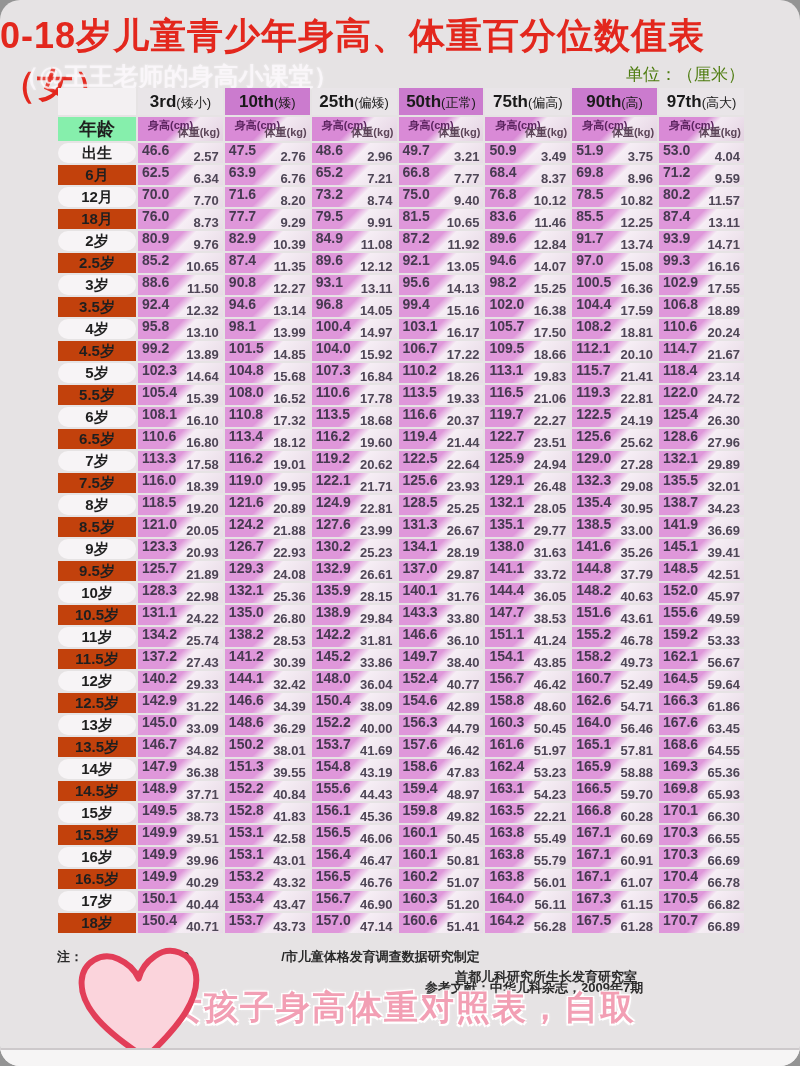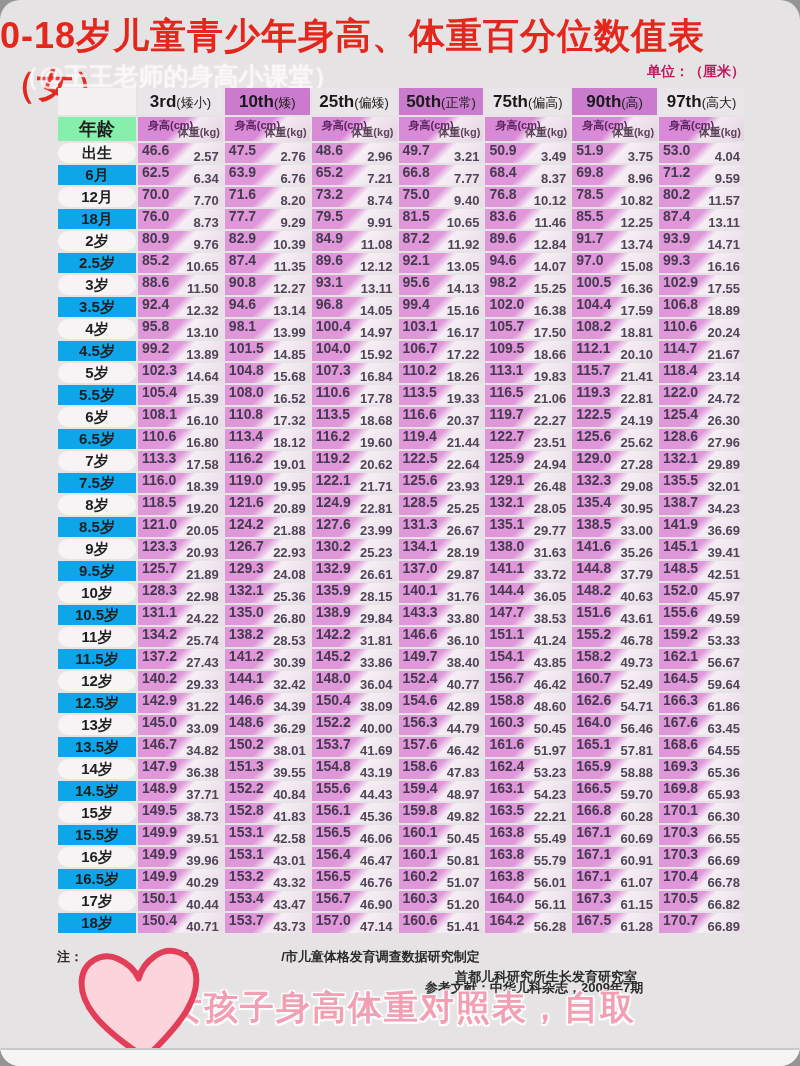--- a/index.html
+++ b/index.html
@@ -12,21 +12,21 @@
     position:absolute;top:12px;left:0;width:100%;text-align:left;
     font-size:36px;font-weight:bold;letter-spacing:1px;color:#e3271d;
   }
   .watermark{
     position:absolute;top:60px;left:14px;
     font-size:25px;font-weight:bold;color:rgba(252,248,252,0.78);
     text-shadow:0 0 3px rgba(255,255,255,0.5);white-space:nowrap;
   }
   .unit{
     position:absolute;top:63px;right:55px;
-    font-size:14px;font-weight:bold;color:#be185d;
+    font-size:17px;font-weight:normal;color:#4d7c0f;
   }
   table.growth{
     position:absolute;top:86px;left:56px;width:690px;
     border-collapse:separate;border-spacing:2px;table-layout:fixed;
   }
   col.age-col{width:78px;}
   th,td{padding:0;margin:0;}
   th.corner{background:#f3f0f2;height:27px;}
   th.pct{height:27px;font-size:17px;font-weight:bold;color:#1a1a1a;text-align:center;white-space:nowrap;}
   th.pct .tag{font-size:13px;font-weight:normal;}
@@ -34,21 +34,21 @@
   th.pct.light{background:#e9e5e8;}
   th.age-h{background:#86efac;height:23px;font-size:18px;font-weight:bold;color:#1f1f1f;}
   th.sub{
     position:relative;height:23px;
     background:linear-gradient(135deg,#d98ad6 0%,#d98ad6 46%,#f3e9f2 58%,#e3d2e1 100%);
   }
   th.sub .hl{position:absolute;top:1px;left:10px;font-size:11px;font-weight:bold;color:#5c2460;}
   th.sub .wl{position:absolute;bottom:1px;right:3px;font-size:11px;font-weight:bold;color:#5c4458;}
   td.age{height:20px;text-align:center;font-size:15px;font-weight:bold;color:#1f1f1f;}
   td.age.white{background:#f7f4f6;border-radius:10px;}
-  td.age.pink{background:#0ea5e9;}
+  td.age.pink{background:#c2410c;}
   td.cell{
     position:relative;height:20px;
     background:linear-gradient(135deg,#df97da 0%,#df97da 44%,#f6eef5 56%,#e8dbe6 100%);
   }
   td.cell .hv{position:absolute;top:-1px;left:4px;font-size:14px;font-weight:bold;color:#463a50;}
   td.cell .wv{position:absolute;bottom:-1px;right:4px;font-size:13px;font-weight:bold;color:#4e4656;}
   .note{position:absolute;top:948px;left:57px;font-size:13px;font-weight:bold;color:#2a2a2a;white-space:nowrap;}
   .note .gap1{display:inline-block;width:86px;}
   .note .gap2{display:inline-block;width:92px;}
   .ref1{position:absolute;top:948px;left:425px;font-size:13px;font-weight:bold;color:#2a2a2a;margin-top:31px;}

